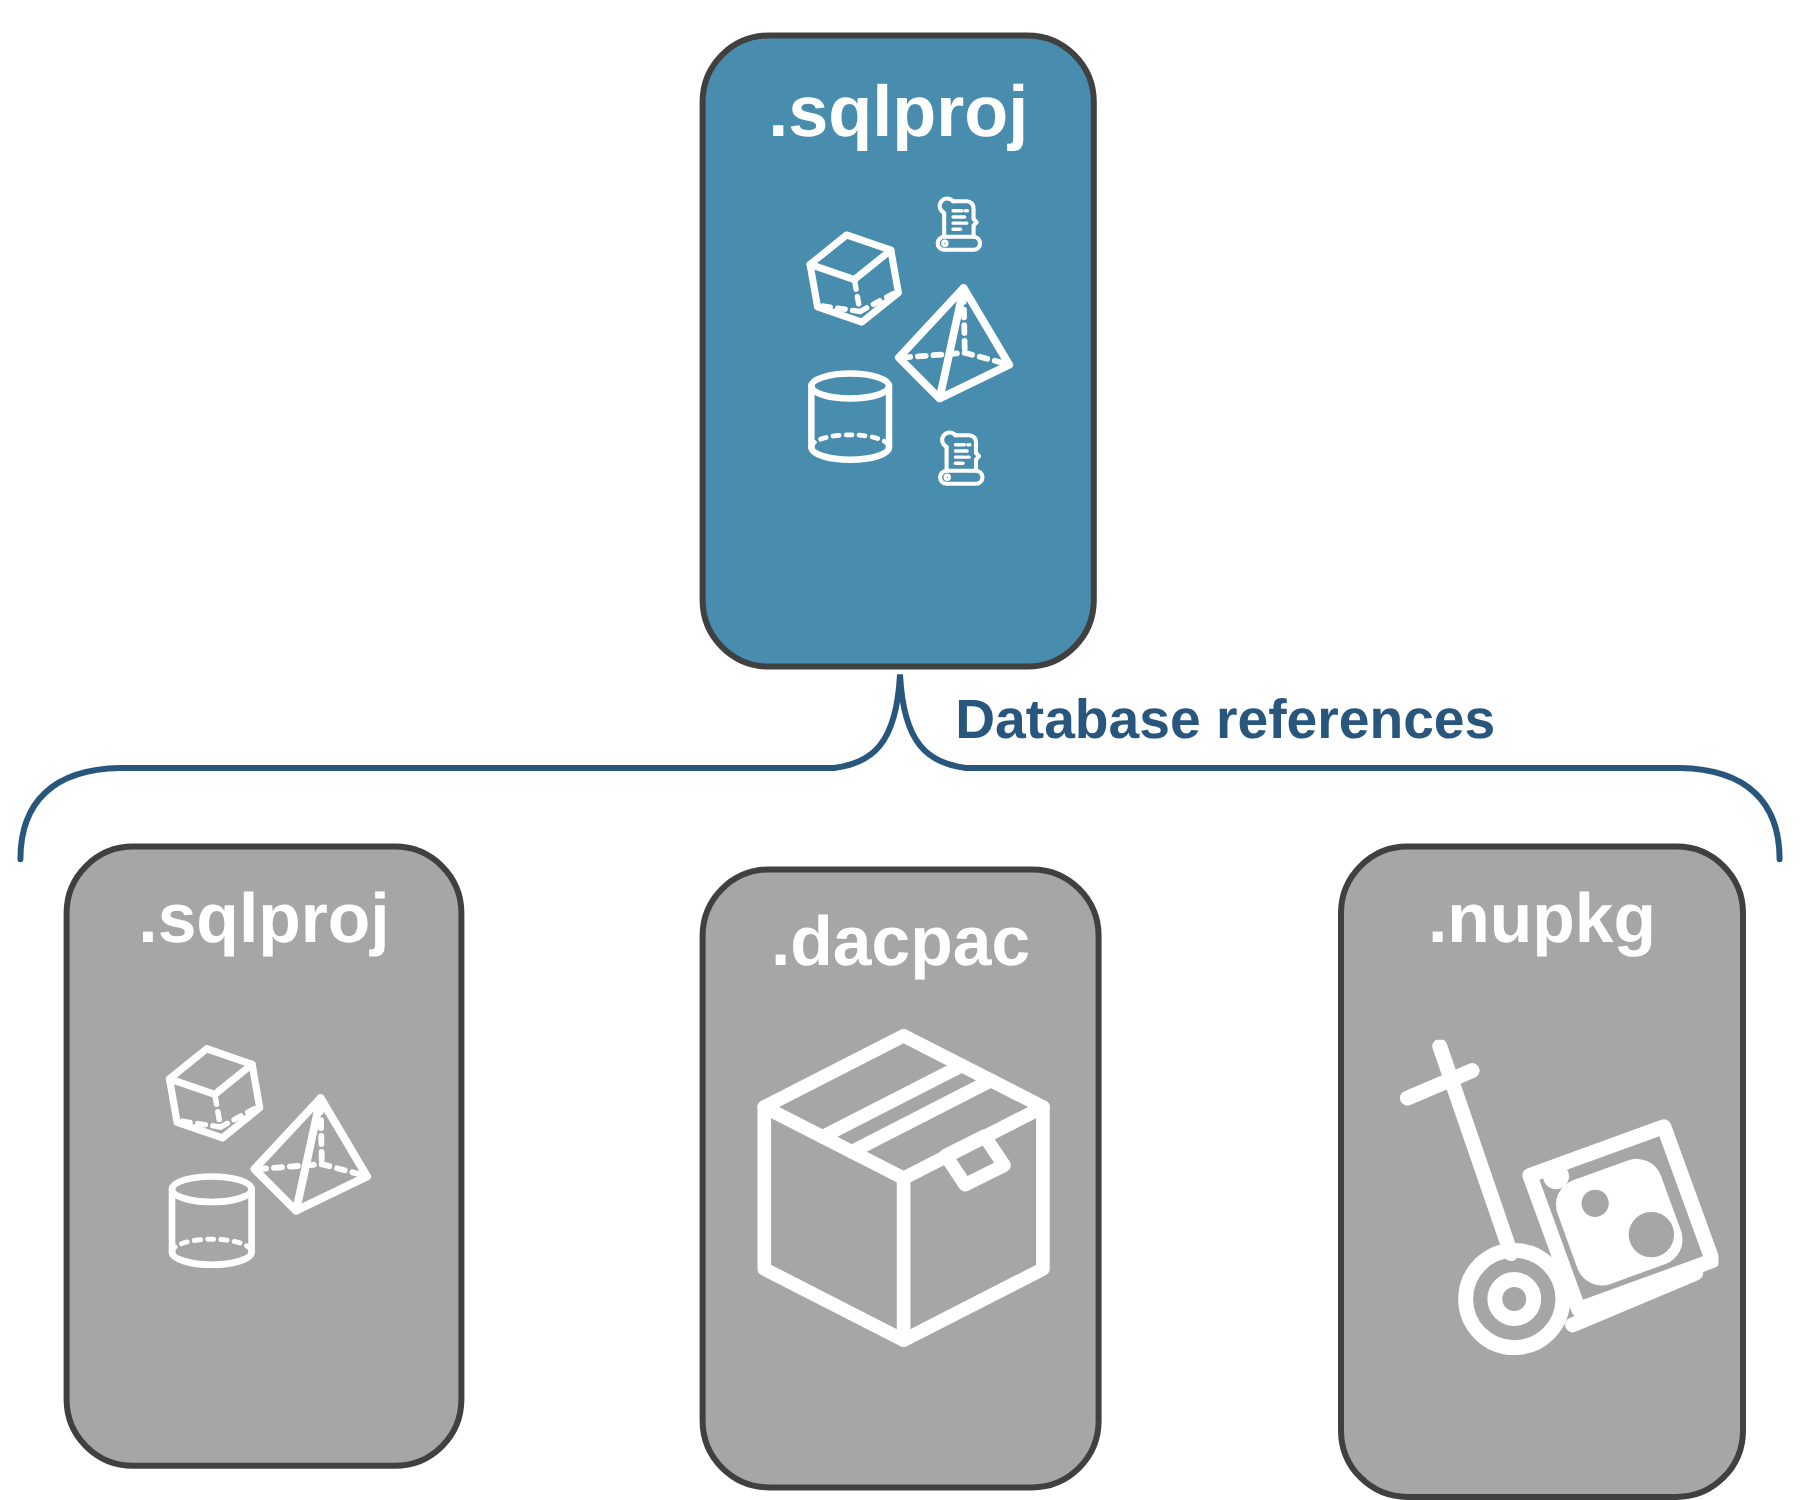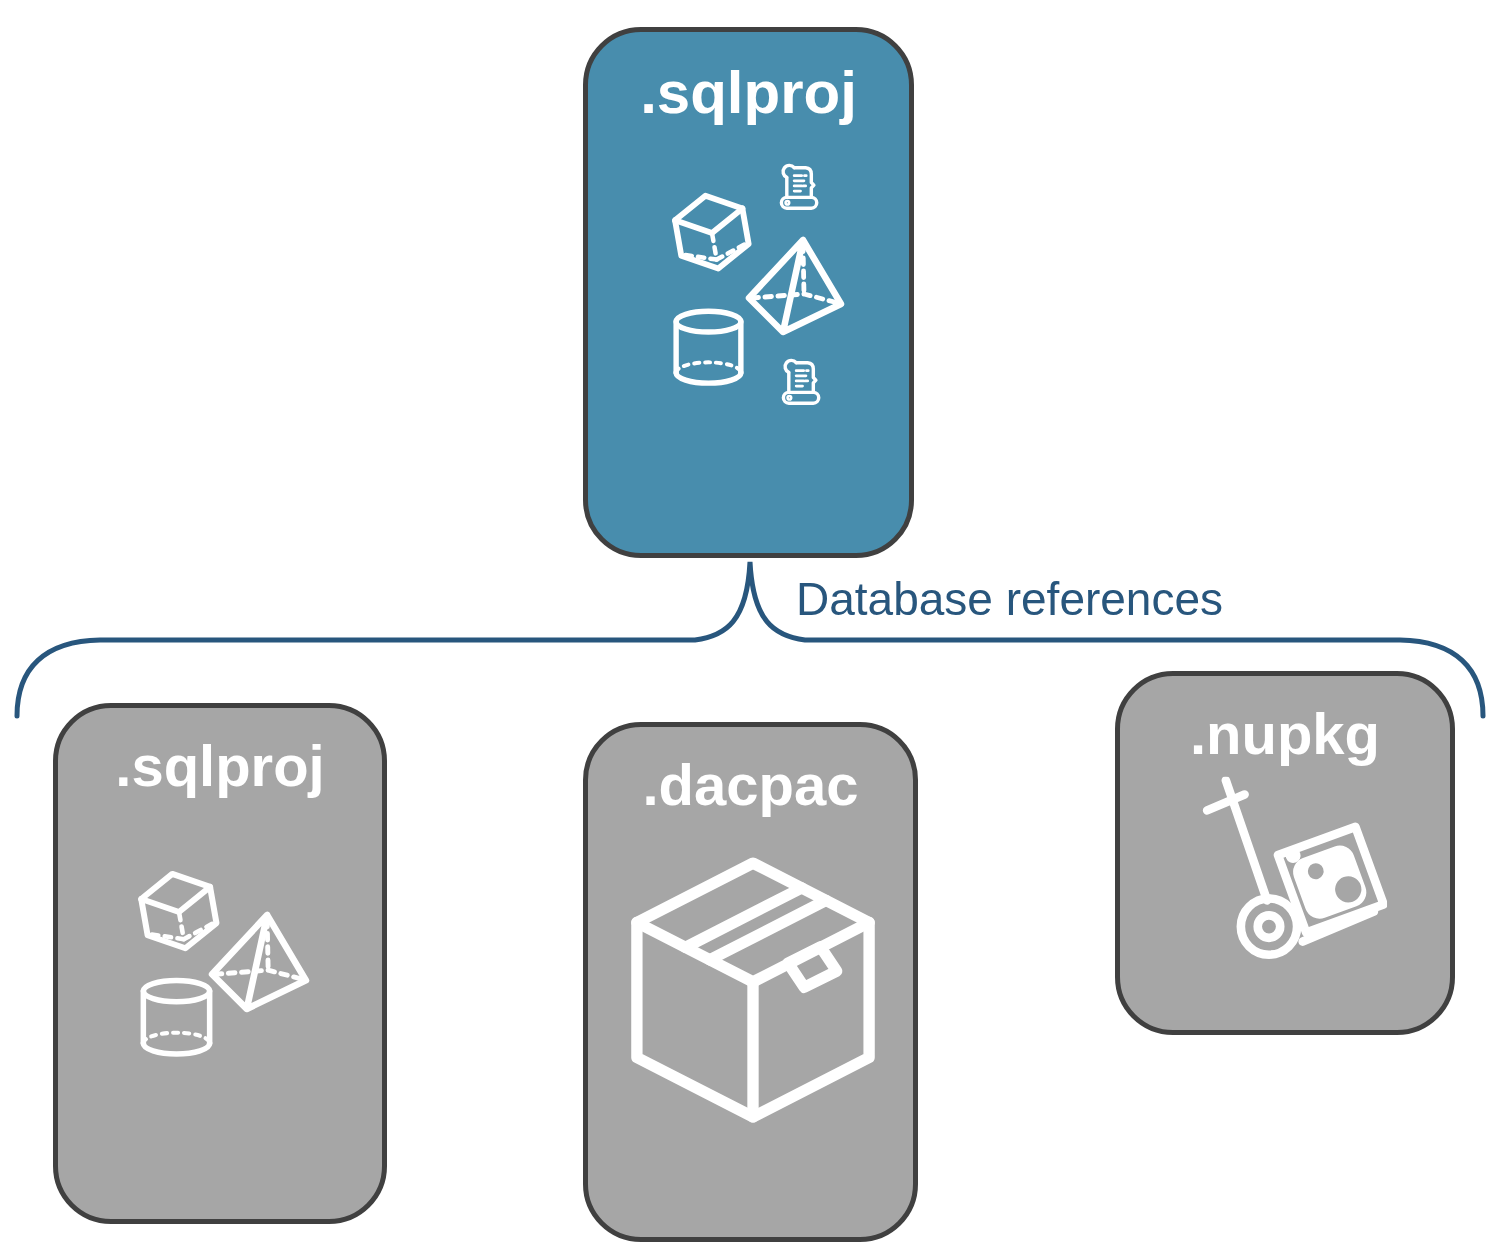--- a/index.html
+++ b/index.html
@@ -20,21 +20,21 @@
     flex-direction: column;
     align-items: center;
   }
   .card-root {
     left: 583px; top: 27px; width: 331px; height: 531px;
     background: #488DAD;
   }
   .card-child { background: #A6A6A6; }
   #child-0 { left: 53px;   top: 703px; width: 334px; height: 521px; }
   #child-1 { left: 583px;  top: 722px; width: 335px; height: 520px; }
-  #child-2 { left: 1115px; top: 671px; width: 340px; height: 364px; }
+  #child-2 { left: 1115px; top: 703px; width: 340px; height: 547px; }
   .card-title {
     color: #ffffff;
     font-weight: bold;
     font-size: 60px;
     line-height: 1.1;
     margin-top: 28px;
     z-index: 2;
   }
   .card-child .card-title { font-size: 58px; margin-top: 26px; }
   .icon-layer {
@@ -46,21 +46,21 @@
   .brace {
     position: absolute;
     left: 0; top: 0;
     z-index: 0;
   }
   .connector-label {
     position: absolute;
     left: 796px;
     top: 572px;
     font-size: 46px;
-    font-weight: normal;
+    font-weight: bold;
     color: #28567D;
     white-space: nowrap;
   }
   .defs-svg { position: absolute; width: 0; height: 0; overflow: hidden; }
 </style>
 </head>
 <body>
 
 <div class="canvas">
 

